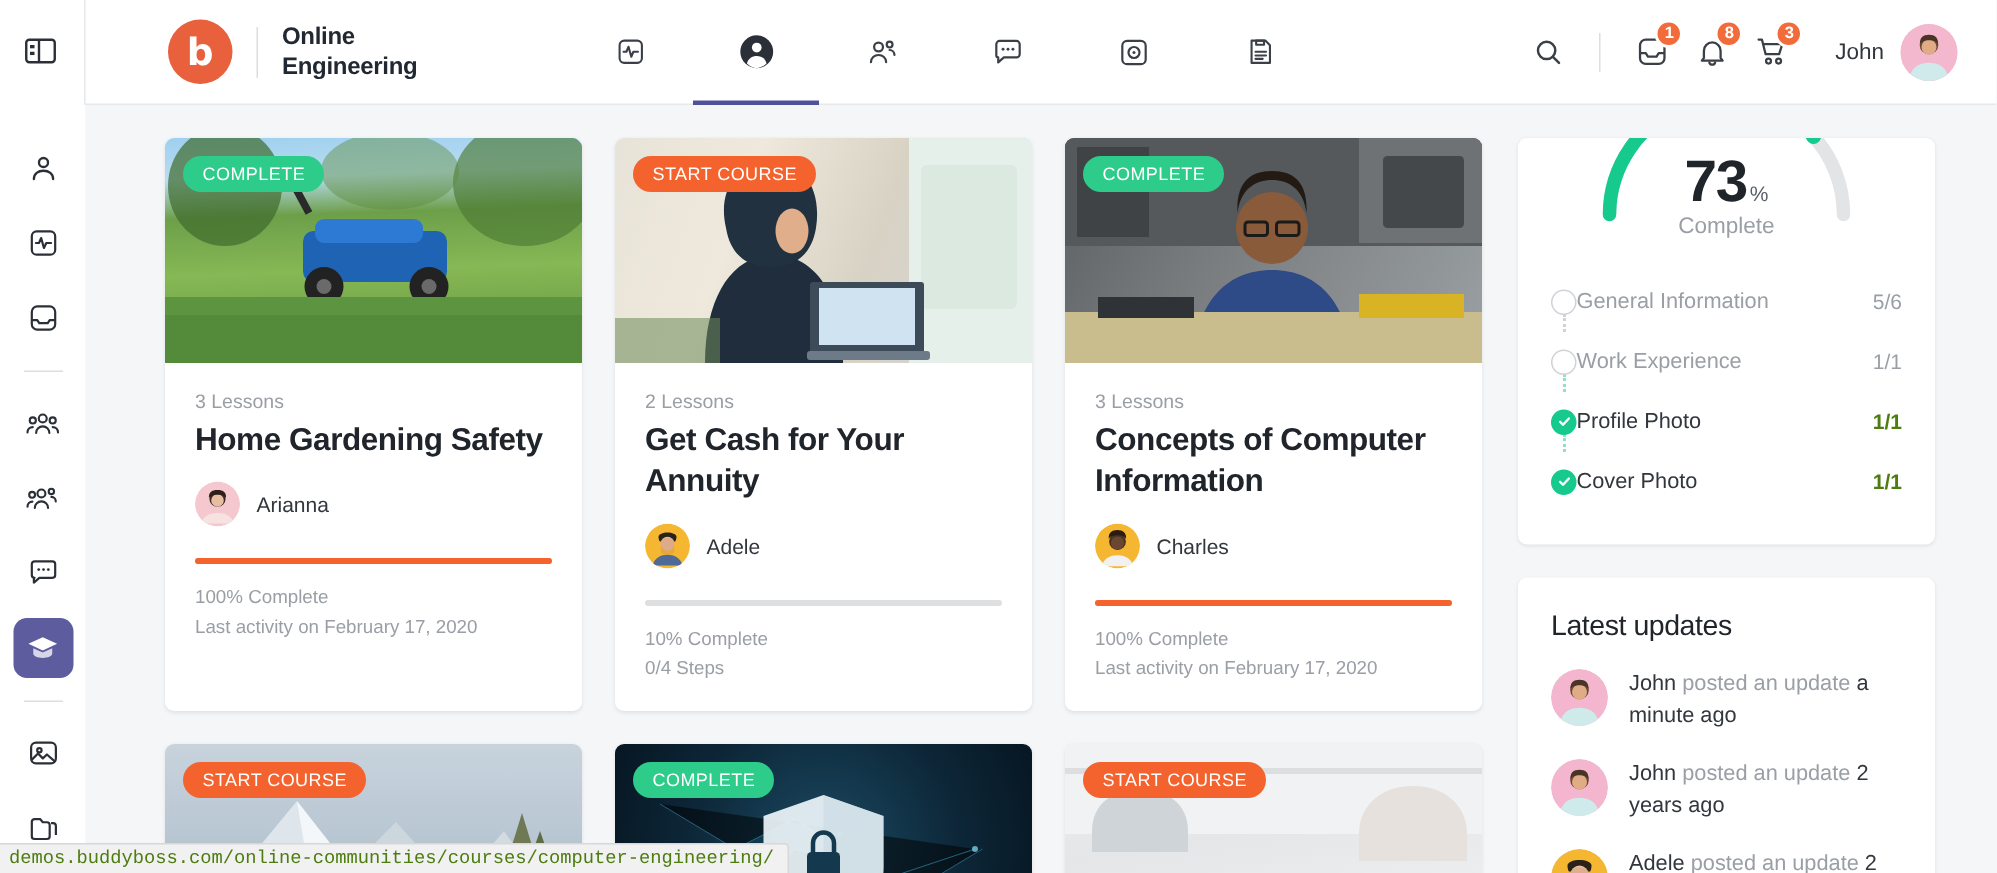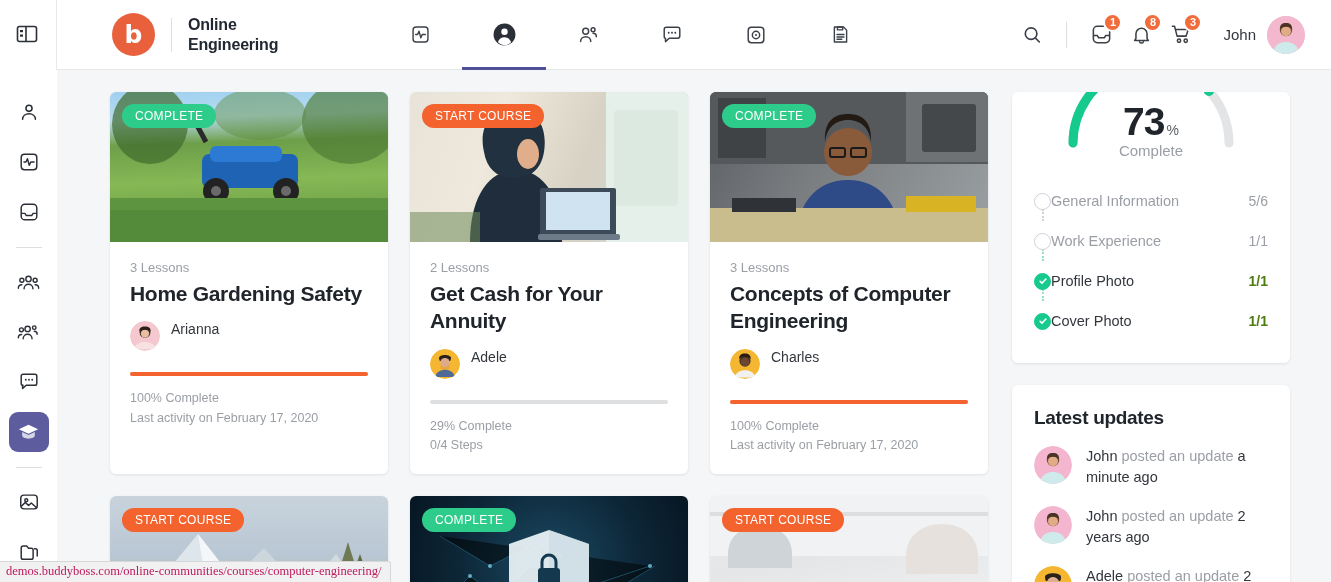--- a/index.html
+++ b/index.html
@@ -114,21 +114,21 @@
     color: #fff; font-size: 12px; letter-spacing: .3px;
   }
   .pill.complete { background: #2ecc8a; }
   .pill.start { background: #f4622e; }
   .card-body { padding: 18px 20px 19px; }
   .lessons { font-size: 13px; color: #9a9ea5; margin-bottom: 5px; }
   .card-title {
     font-size: 21px; font-weight: bold; color: #20242b;
     line-height: 1.3; margin-bottom: 14px; letter-spacing: -0.3px;
   }
-  .author { display: flex; align-items: flex-start; gap: 11px; margin-bottom: 21px; }
+  .author { display: flex; align-items: center; gap: 11px; margin-bottom: 21px; }
   .author-av { width: 30px; height: 30px; border-radius: 50%; }
   .author-name { font-size: 14px; color: #32363d; }
   .pbar { height: 4px; border-radius: 2px; background: #dddfe1; margin-bottom: 13px; }
   .pbar-fill { height: 4px; border-radius: 2px; background: #f4622e; }
   .pmeta { font-size: 12.5px; color: #9a9ea5; line-height: 1.55; }
 
   
   .side-col { width: 278px; }
   .side-card {
     background: #ffffff; border-radius: 6px;
@@ -163,35 +163,35 @@
     border-left: 2px dotted #cfd2d6;
   }
   .check-line.on { border-color: #8fe3c4; }
   .check-label { font-size: 14.5px; color: #9a9ea5; }
   .check-label.dark { color: #32363d; }
   .check-count { margin-left: auto; font-size: 14px; color: #9a9ea5; }
   .check-count.green { color: #4d7c0f; font-weight: bold; }
 
   .updates-card { margin-top: 22px; padding: 22px 22px 14px; }
   .updates-title {
-    font-size: 19px; font-weight: bold; color: #20242b;
+    font-size: 19px; font-weight: normal; color: #20242b;
     margin-bottom: 17px; letter-spacing: -0.3px;
   }
   .update-row { display: flex; gap: 14px; margin-bottom: 18px; cursor: pointer; }
   .update-av { width: 38px; height: 38px; border-radius: 50%; flex: none; }
   .update-text { font-size: 14.5px; color: #32363d; line-height: 1.45; }
   .update-text .muted { color: #9a9ea5; }
 
   
   .statusbar {
     position: absolute; left: 0; bottom: 0;
     background: #f1f1f1; border: 1px solid #d7d7d7; border-left: none; border-bottom: none;
     border-top-right-radius: 3px;
-    padding: 2px 9px 3px 6px; font-size: 12.5px; color: #be185d;
-    z-index: 20; font-family: Liberation Serif, serif;
+    padding: 2px 9px 3px 6px; font-size: 12.5px; color: #4d7c0f;
+    z-index: 20; font-family: Liberation Mono, monospace;
   }
 
   svg { display: block; }
 </style>
 </head>
 <body>
 
 <div class="app">
 
   <div class="chrome-left">
@@ -449,21 +449,21 @@
                   <circle cx="15" cy="13.5" r="4.6" fill="#e8bda2"></circle>
                   <path d="M10.5 12.5c0-4 9-4 9 0v6c0 3-9 3-9 0z" fill="#c88a5f" opacity=".35"></path>
                   <path d="M5 28c1.3-5.2 5.6-7.2 10-7.2s8.7 2 10 7.2z" fill="#4f6a97"></path>
                 </svg>
                 <span class="author-name">Adele</span>
               </div>
               <div class="pbar">
                 <div class="pbar-fill" style="width:0%"></div>
               </div>
               <div class="pmeta">
-                <div>29% Complete</div>
+                <div>10% Complete</div>
                 <div>0/4 Steps</div>
               </div>
             </div>
           </div>
 
           <div class="course-card">
             <div class="card-img" style="background:linear-gradient(120deg,#5a5f63 0%,#7a7d80 40%,#9aa0a3 100%);">
               <svg width="278" height="150" viewBox="0 0 278 150" style="position:absolute;inset:0;">
                 <rect x="0" y="0" width="278" height="72" fill="#55595c"></rect>
                 <rect x="8" y="6" width="48" height="60" fill="#3f4346"></rect>
@@ -475,21 +475,21 @@
                 <rect x="120" y="56" width="15" height="9" rx="2" fill="none" stroke="#1a1a1a" stroke-width="2"></rect>
                 <rect x="141" y="56" width="15" height="9" rx="2" fill="none" stroke="#1a1a1a" stroke-width="2"></rect>
                 <rect x="0" y="116" width="278" height="34" fill="#c9bd8e"></rect>
                 <rect x="22" y="106" width="64" height="14" fill="#2f3337"></rect>
                 <rect x="196" y="104" width="70" height="16" fill="#d8b425"></rect>
               </svg>
               <div class="pill complete">COMPLETE</div>
             </div>
             <div class="card-body">
               <div class="lessons">3 Lessons</div>
-              <div class="card-title">Concepts of Computer Engineering</div>
+              <div class="card-title">Concepts of Computer Information</div>
               <div class="author">
                 <svg class="author-av" width="30" height="30" viewBox="0 0 30 30">
                   <circle cx="15" cy="15" r="15" fill="#f5b731"></circle>
                   <circle cx="15" cy="12" r="5.6" fill="#4a3223"></circle>
                   <circle cx="15" cy="13" r="4.4" fill="#6b4630"></circle>
                   <path d="M9.2 10.4c.6-3.4 10.9-3.4 11.5 0 .4-4.2-2-6-5.8-6s-6.1 1.8-5.7 6z" fill="#2a1c12"></path>
                   <path d="M4.5 28.5c1.2-5.2 5.6-7.3 10.5-7.3s9.3 2.1 10.5 7.3z" fill="#f1f1f1"></path>
                 </svg>
                 <span class="author-name">Charles</span>
               </div>

